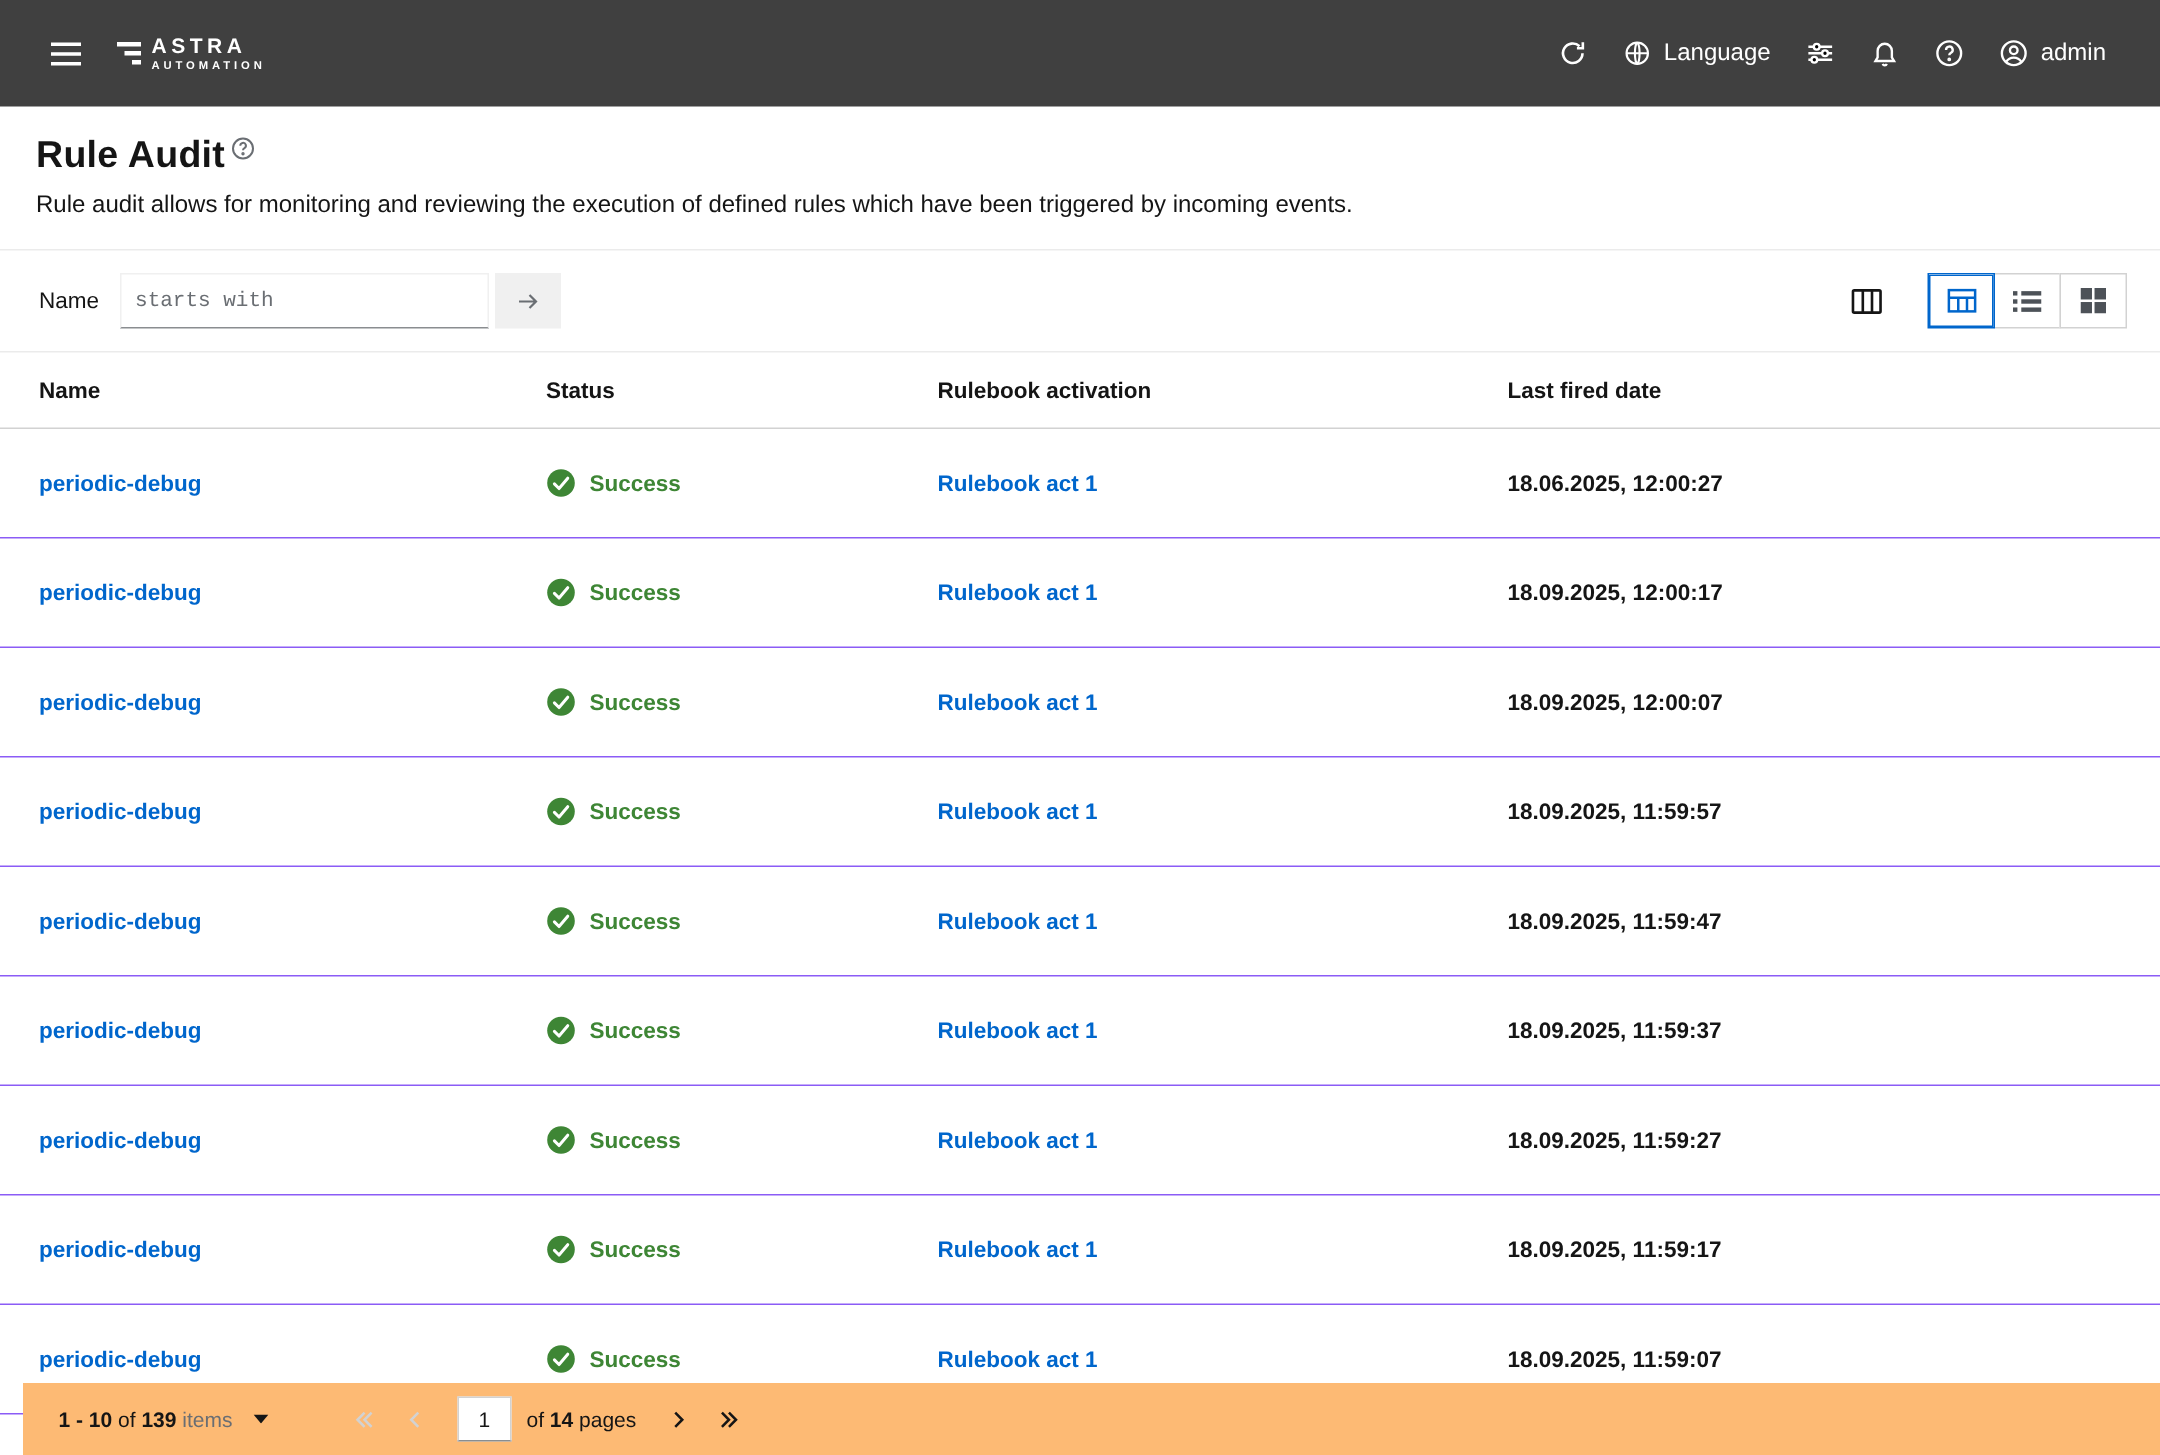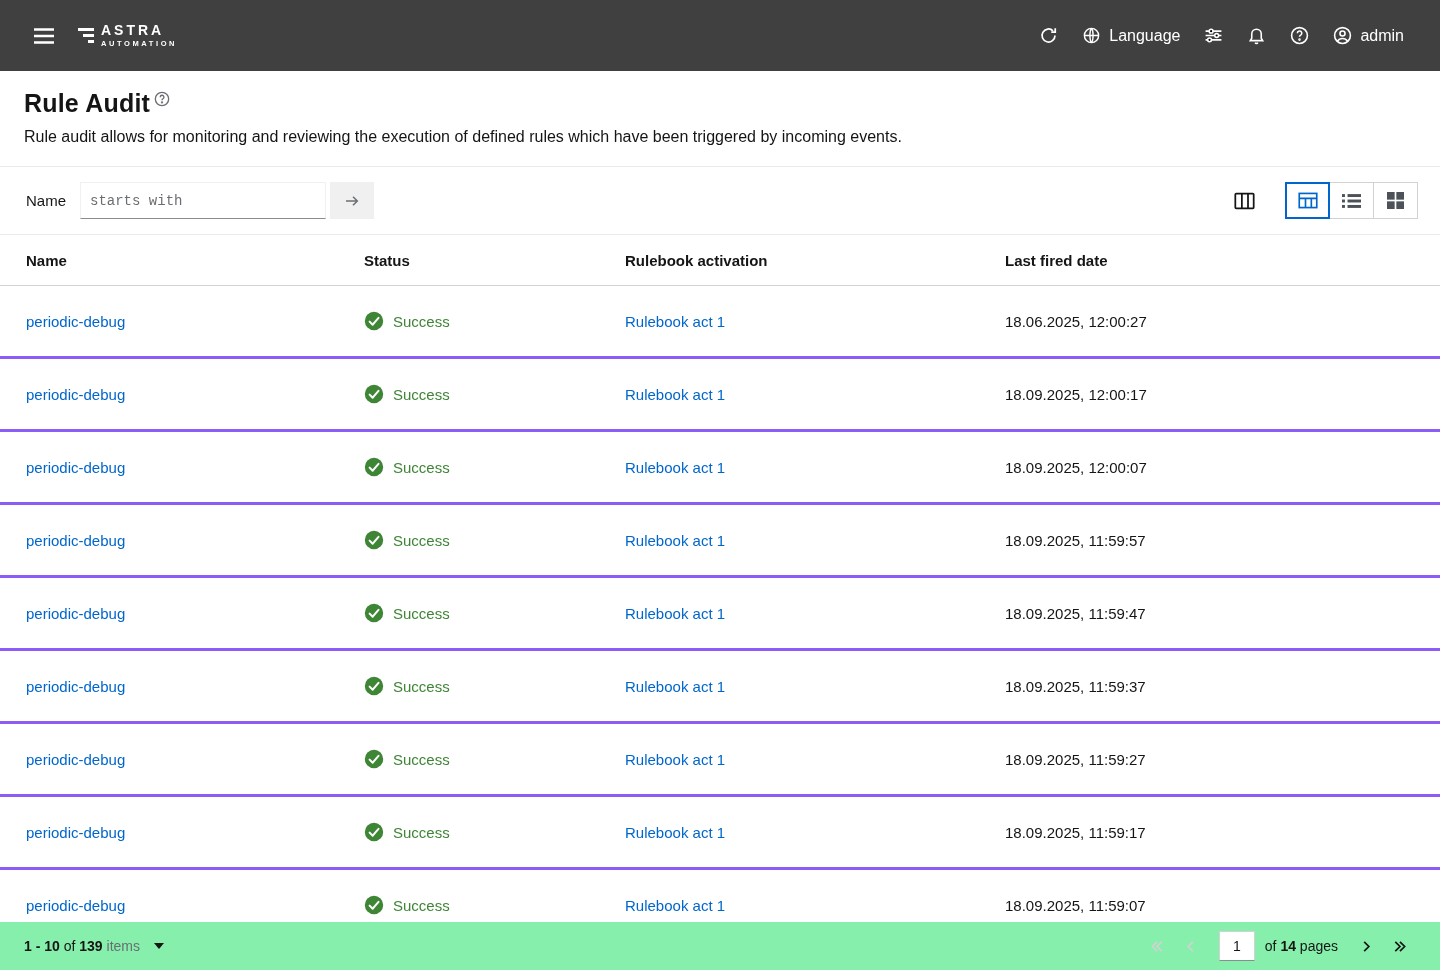--- a/index.html
+++ b/index.html
@@ -61,30 +61,30 @@
   .toggle + .toggle { margin-left: -1px; }
   .toggle.selected {
     border: 1px solid #0066cc; box-shadow: inset 0 0 0 1px #0066cc; color: #0066cc; z-index: 1; position: relative;
   }
 
   
   .thead, .tr { display: grid; grid-template-columns: 338px 261px 380px 1fr; }
   .th, .td { padding-left: 26px; display: flex; align-items: center; }
   .thead { height: 52px; border-top: 1px solid #ebebeb; border-bottom: 1px solid #d2d2d2; }
   .th { font-weight: 700; font-size: 15px; }
-  .tr { height: 73px; border-bottom: 3px solid #8b5cf6; }
+  .tr { height: 73px; border-bottom: 1px solid #8b5cf6; font-weight: bold; }
   .td { font-size: 15px; }
   .status-cell { gap: 9px; }
   .success-text { color: #3e8635; }
   .success-badge { display: flex; align-items: center; }
 
   
   .pagination {
-    position: fixed; left: 0; right: 0; bottom: 0; height: 48px; background: #86efac;
-    display: flex; align-items: center; justify-content: space-between; padding: 0 24px; z-index: 5;
+    position: fixed; left: 15px; right: 0; bottom: 0; height: 48px; background: #fdba74;
+    display: flex; align-items: center; justify-content: flex-start; padding: 0 24px; z-index: 5;
   }
   .items-toggle { display: flex; align-items: center; gap: 14px; font-size: 14px; color: #151515; margin-right: 48px; }
   .items-toggle .muted { color: #6a6e73; }
   .pag-nav { display: flex; align-items: center; }
   .pag-btn { padding: 6px 9px; display: flex; align-items: center; color: #151515; }
   .pag-btn.disabled { color: #d2d2d2; cursor: default; }
   .current-page-input {
     width: 36px; height: 30px; margin: 0 10px 0 12px; text-align: center; font-size: 14px; font-family: inherit;
     border: 1px solid #d2d2d2; border-bottom-color: #8a8d90; outline: none; color: #151515;
   }

